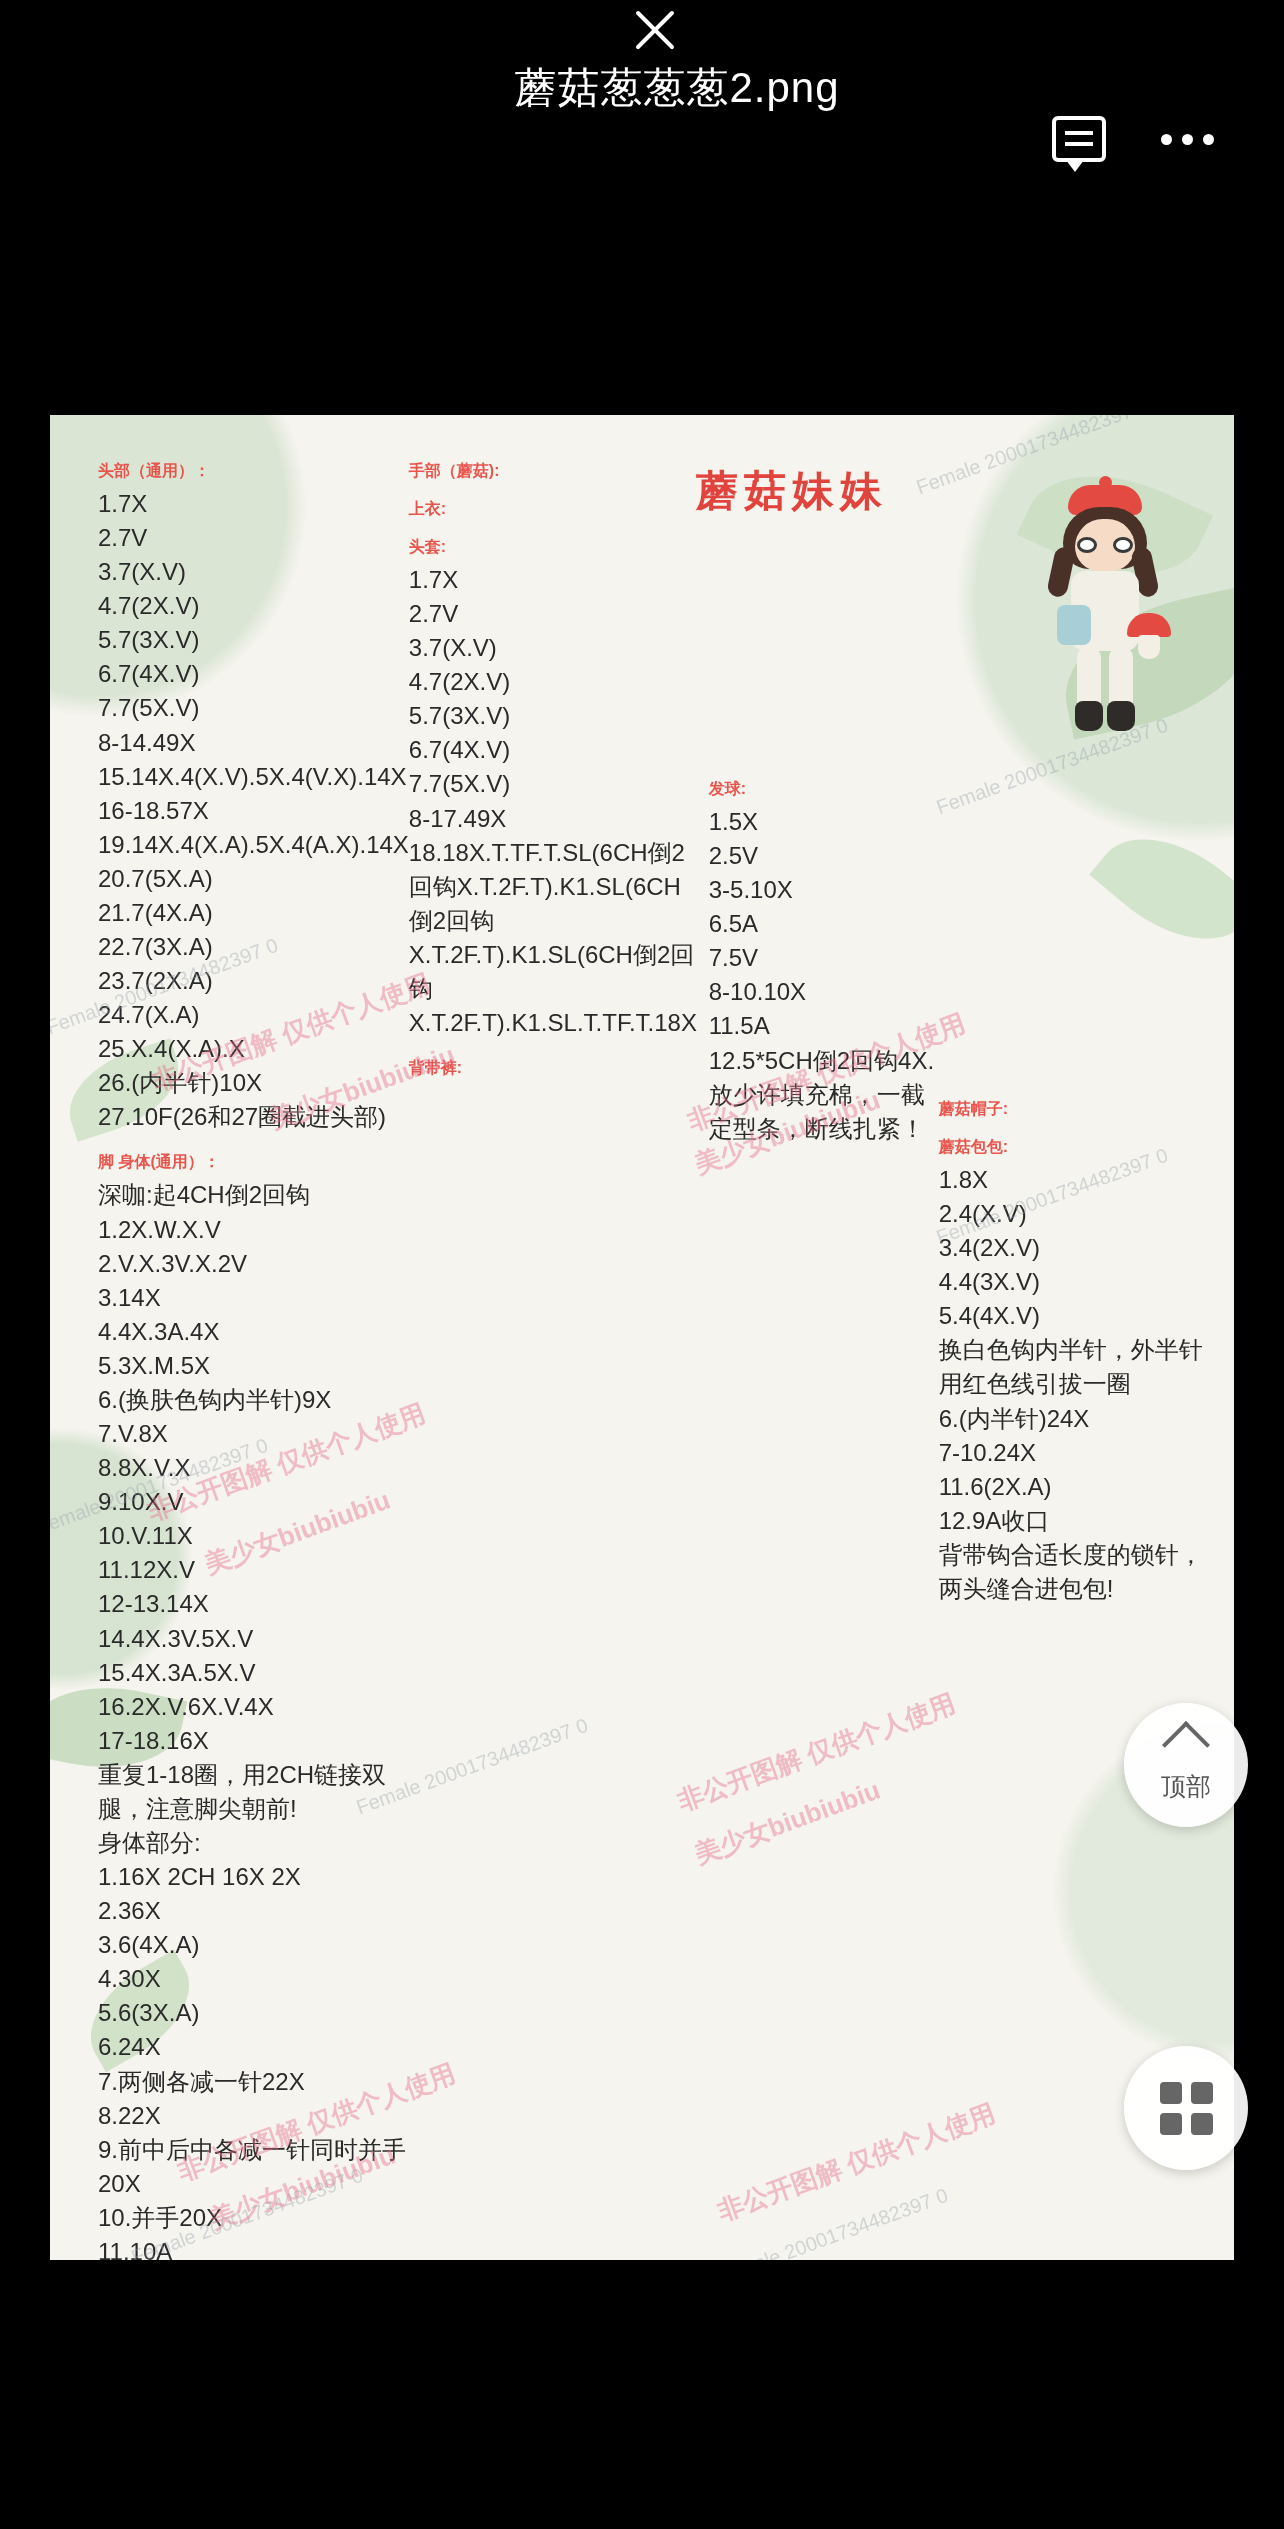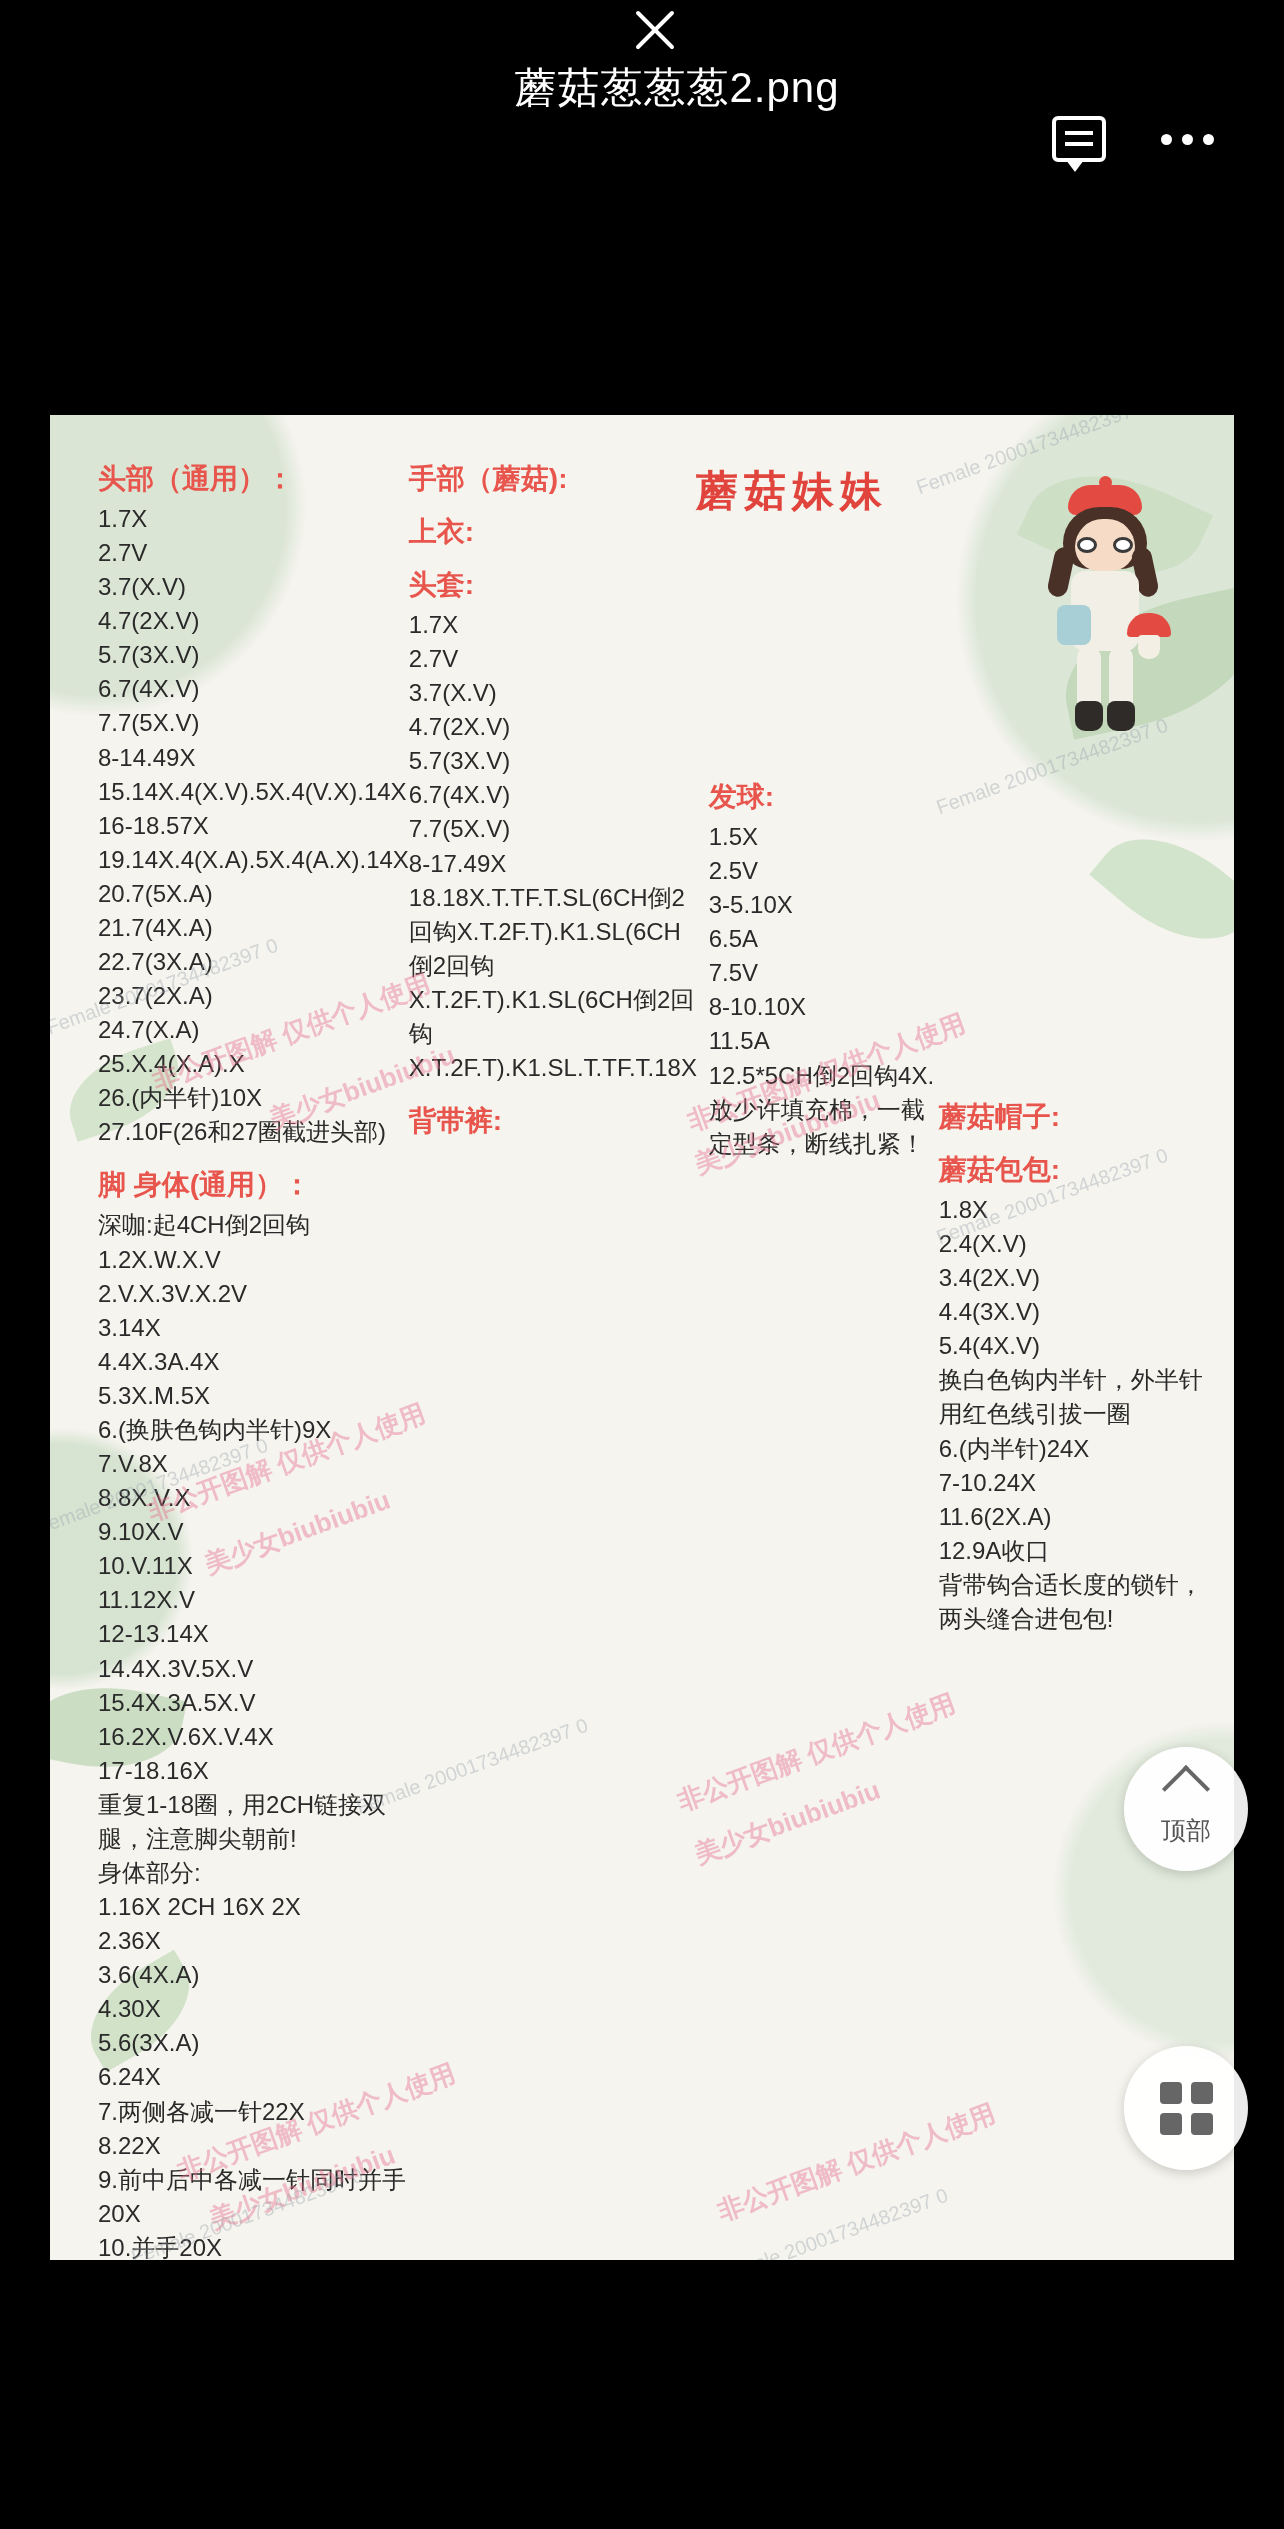--- a/index.html
+++ b/index.html
@@ -156,21 +156,21 @@
     gap: 0;
   }
   .col { position: relative; }
   .col1 { width: 315px; }
   .col2 { width: 330px; }
   .col3 { width: 260px; margin-left: 8px; }
   .col4 { width: 300px; }
 
   .sec-title {
     color: #e8554d;
-    font-size: 28px;
+    font-size: 16px;
     font-weight: bold;
     margin: 18px 0 6px 0;
     line-height: 1.25;
   }
   .sec-title.first { margin-top: 0; }
   .line {
     color: #2a2a2a;
     font-size: 24px;
     line-height: 1.42;
     white-space: pre-wrap;
@@ -273,21 +273,21 @@
     height: 124px;
     border-radius: 50%;
     background: rgba(255,255,255,0.92);
     box-shadow: 0 3px 12px rgba(0,0,0,0.18);
     display: flex;
     flex-direction: column;
     align-items: center;
     justify-content: center;
     cursor: pointer;
   }
-  .fab-top { top: 1552px; }
+  .fab-top { top: 1508px; }
   .fab-grid { top: 1851px; }
   .chev {
     width: 30px; height: 30px;
     border-top: 4px solid #666;
     border-left: 4px solid #666;
     transform: rotate(45deg);
     margin-bottom: 2px;
   }
   .fab-label {
     font-size: 25px;

